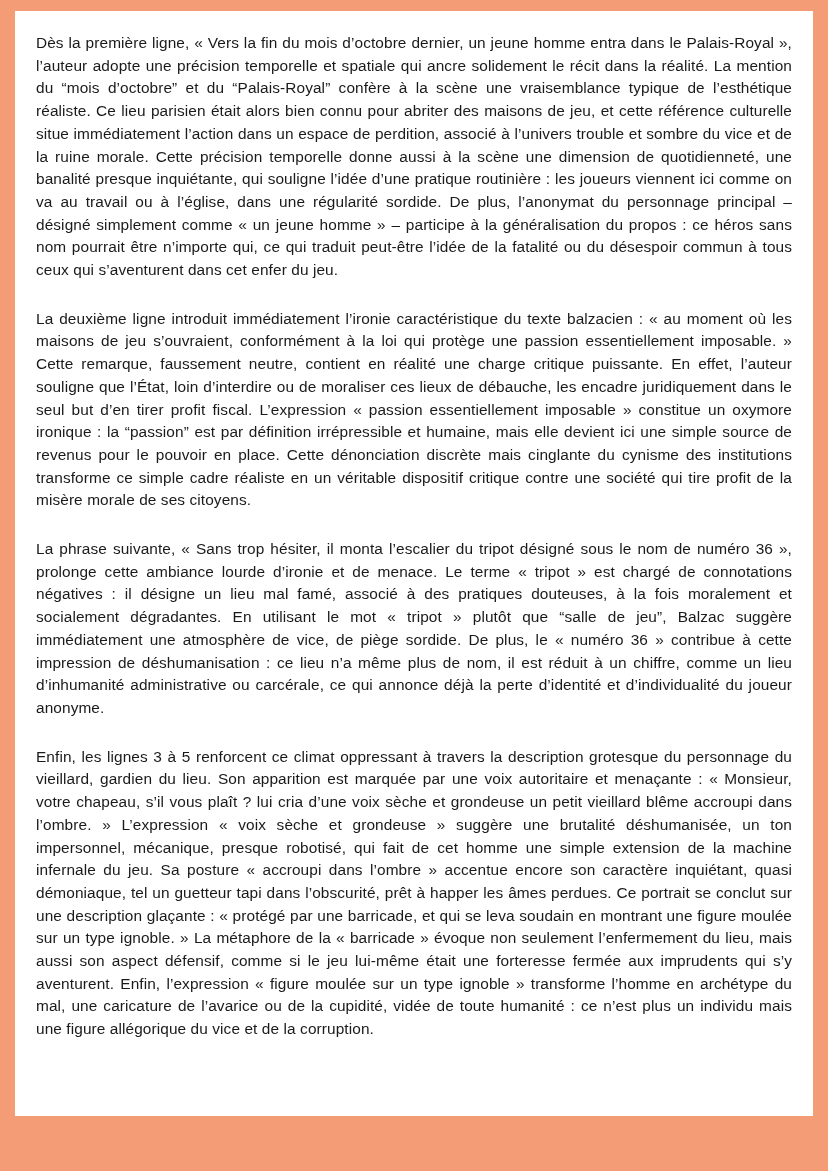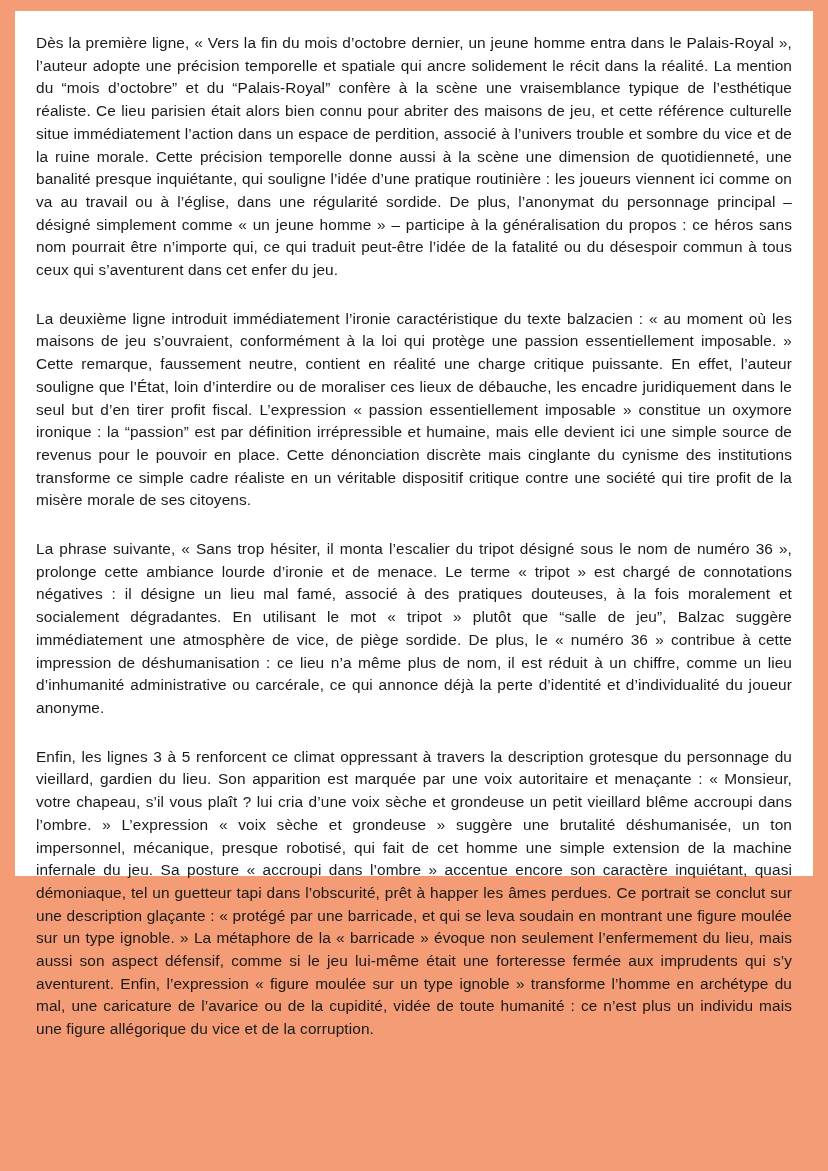--- a/index.html
+++ b/index.html
@@ -11,21 +11,21 @@
     height: 1171px;
     background: #f49c75;
     overflow: hidden;
     font-family: "Liberation Sans", sans-serif;
   }
   .sheet {
     position: absolute;
     left: 15px;
     top: 11px;
     width: 798px;
-    height: 865px;
+    height: 1105px;
     background: #ffffff;
     box-sizing: border-box;
     padding: 21px 21px 52px 21px;
   }
   .essay p {
     margin: 0 0 26px 0;
     font-size: 15.4px;
     line-height: 22.7px;
     color: #1a1a1a;
     text-align: justify;

